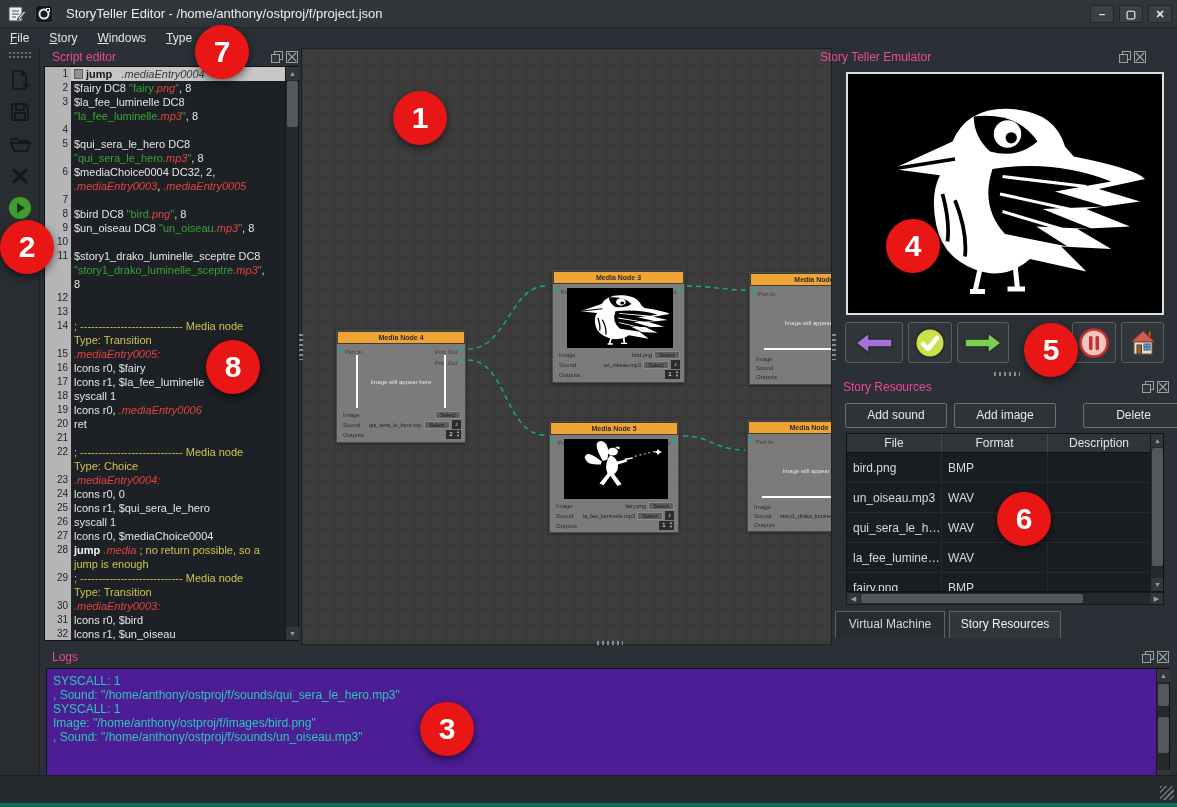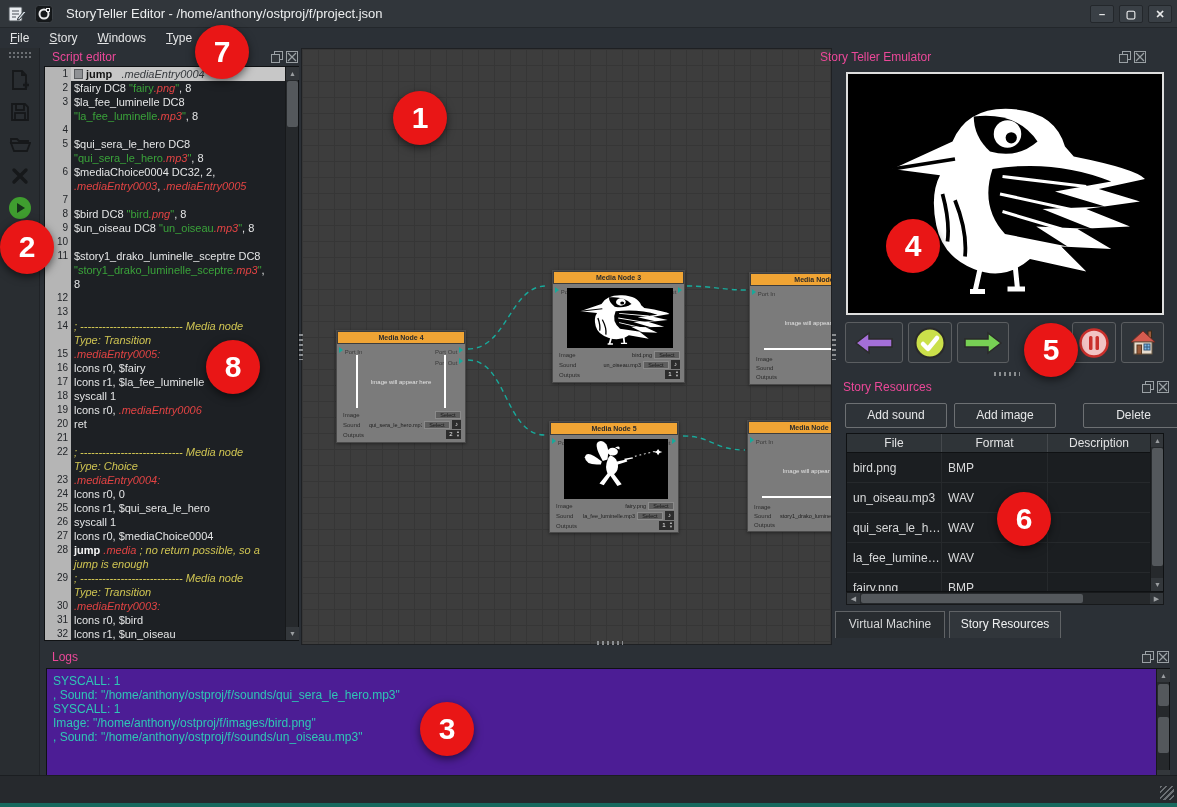--- a/index.html
+++ b/index.html
@@ -36,21 +36,21 @@
 
   
   .script-box{position:absolute;left:44px;top:66px;width:255px;height:575px;background:#1d2024;border:1px solid #101214;}
   .code-wrap{position:absolute;left:0;top:0;right:13px;bottom:0;overflow:hidden;}
   .code-row{display:flex;height:14px;line-height:14px;font-size:11px;white-space:pre;}
   .code-row .ln{width:26px;background:#b5b5b5;color:#23262a;text-align:right;padding-right:3px;font-size:10px;flex:none;}
   .code-row .txt{padding-left:3px;flex:1;overflow:hidden;}
   .code-row.hl .txt{background:#c7c7c7;}
   .mark{display:inline-block;width:9px;height:10px;background:#8f9194;border:1px solid #5c5e61;margin-right:3px;vertical-align:-1px;}
   .sg-w{color:#e4e5e6;} .sg-g{color:#3aa23a;} .sg-r{color:#e24343;font-style:italic;}
-  .sg-y{color:#cfc452;font-style:italic;} .sg-b{color:#141414;font-weight:bold;}
+  .sg-y{color:#cfc452;} .sg-b{color:#141414;font-weight:bold;}
   .sg-d{color:#35393d;font-style:italic;} .sg-bw{color:#f4f4f4;font-weight:bold;}
 
   
   .vscroll{position:absolute;top:0;right:0;width:13px;bottom:0;background:#26292c;border-left:1px solid #17191b;}
   .vs-up,.vs-dn{position:absolute;left:0;width:13px;height:13px;color:#9b9ea1;font-size:7px;text-align:center;line-height:13px;background:#33373b;}
   .vs-up{top:0;} .vs-dn{bottom:0;}
   .vs-thumb{position:absolute;left:1px;width:11px;background:#54585c;border-radius:2px;}
 
   
   .canvas{position:absolute;left:301px;top:48px;width:531px;height:597px;overflow:hidden;

